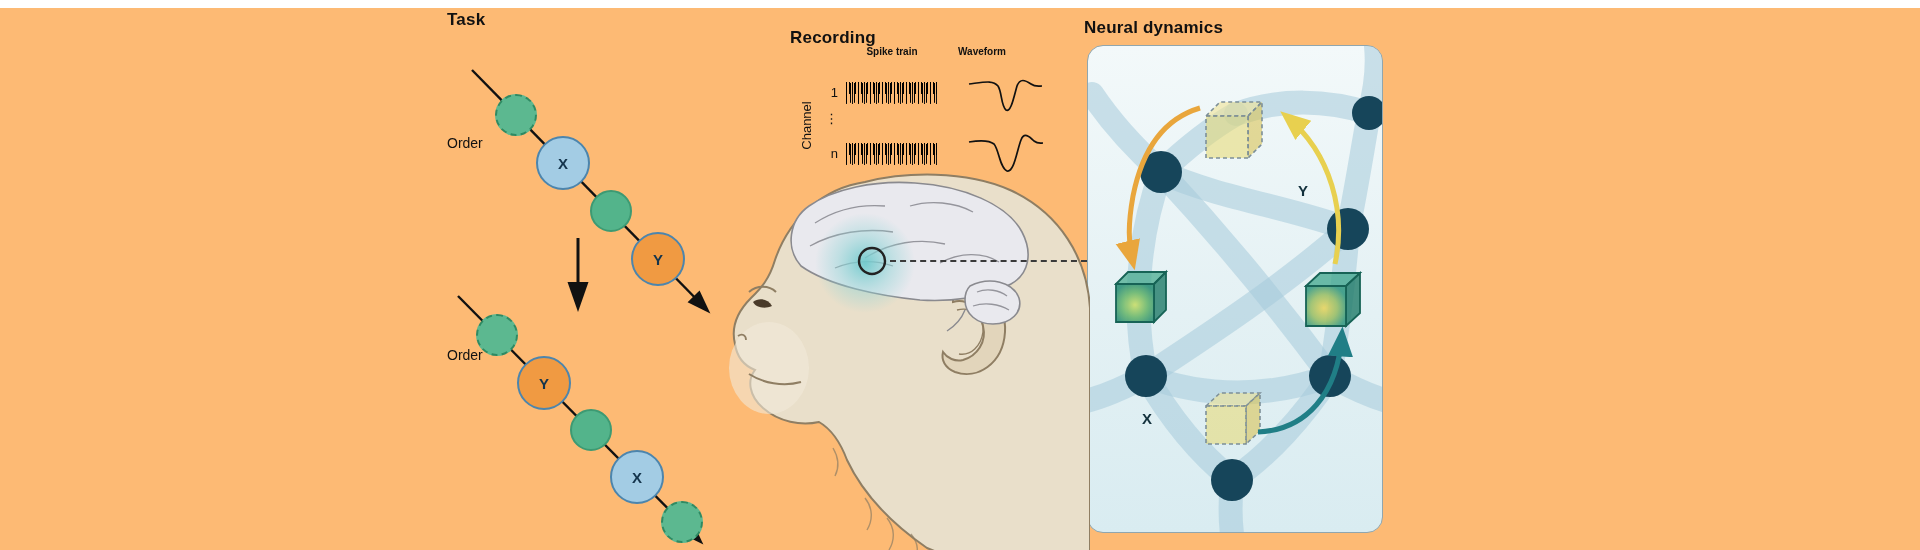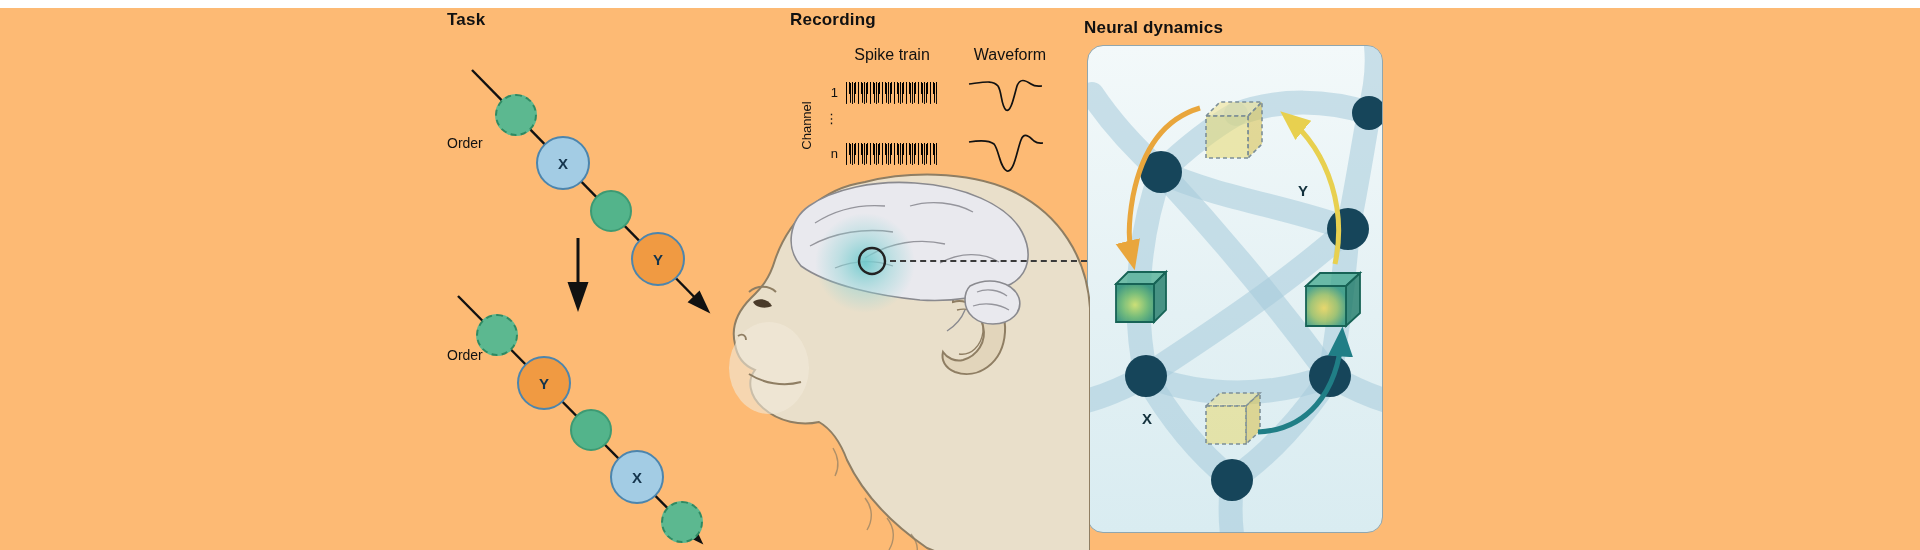--- a/index.html
+++ b/index.html
@@ -1,20 +1,20 @@
 <!DOCTYPE html>
 <html><head>
 <meta charset="utf-8">
 <style>
   * { margin:0; padding:0; box-sizing:border-box; }
   html,body { width:1920px; height:550px; background:#ffffff; font-family:"Liberation Sans", sans-serif; overflow:hidden; }
   .canvas { position:relative; width:1920px; height:550px; background:#fdba74;margin-top:8px; }
   .abs { position:absolute; }
   .panel-title { font-weight:bold; font-size:17px; color:#111; letter-spacing:.2px; }
-  .small-label { font-size:16px; color:#111; }
+  .small-label { font-size:10px; color:#111;font-weight:bold; }
   .order-label { font-size:14px; color:#111;text-align:right; }
   .circle { position:absolute; border-radius:50%; display:flex; align-items:center; justify-content:center; font-weight:bold; font-size:15px; color:#14344c; z-index:3; }
   .c-green  { width:42px; height:42px; background:#53b48b; border:2px solid #3d9a73; }
   .c-green-dashed { width:42px; height:42px; background:#5cb890; border:2px dashed #2e8a63; }
   .c-blue   { width:54px; height:54px; background:#a3cce4; border:2.5px solid #4c85ad; }
   .c-orange { width:54px; height:54px; background:#f09a42; border:2.5px solid #4c85ad; }
   .spikes {
     position:absolute; width:92px; height:22px;
     background-image:
       repeating-linear-gradient(90deg,#000 0 1px,transparent 1px 3px),
@@ -66,23 +66,23 @@
   <div class="circle c-green-dashed" style="left:476px;top:306px"></div>
   <div class="circle c-orange" style="left:517px;top:348px">
       <span>Y</span>
     </div>
   <div class="circle c-green" style="left:570px;top:401px"></div>
   <div class="circle c-blue" style="left:610px;top:442px">
       <span>X</span>
     </div>
   <div class="circle c-green-dashed" style="left:661px;top:493px"></div>
 
-  <div class="panel-title abs" style="left:790px;top:2px">Recording</div>
+  <div class="panel-title abs" style="left:790px;top:20px">Recording</div>
   <div class="small-label abs" style="left:846px;top:38px;width:92px;text-align:center">Spike train</div>
-  <div class="small-label abs" style="left:963px;top:38px;width:94px;text-align:center">Waveform</div>
+  <div class="small-label abs" style="left:935px;top:38px;width:94px;text-align:center">Waveform</div>
 
   <div class="channel-rot abs" style="left:770px;top:110px">Channel</div>
   <div class="ch-num abs" style="left:824px;top:77px">1</div>
   <div class="ch-num abs" style="left:824px;top:103px">⋮</div>
   <div class="ch-num abs" style="left:824px;top:138px">n</div>
 
   <div class="spikes" style="left:846px;top:74px"></div>
   <div class="spikes" style="left:846px;top:135px"></div>
 
   <svg class="abs" style="left:965px;top:62px" width="80" height="46" viewBox="0 0 80 46">

